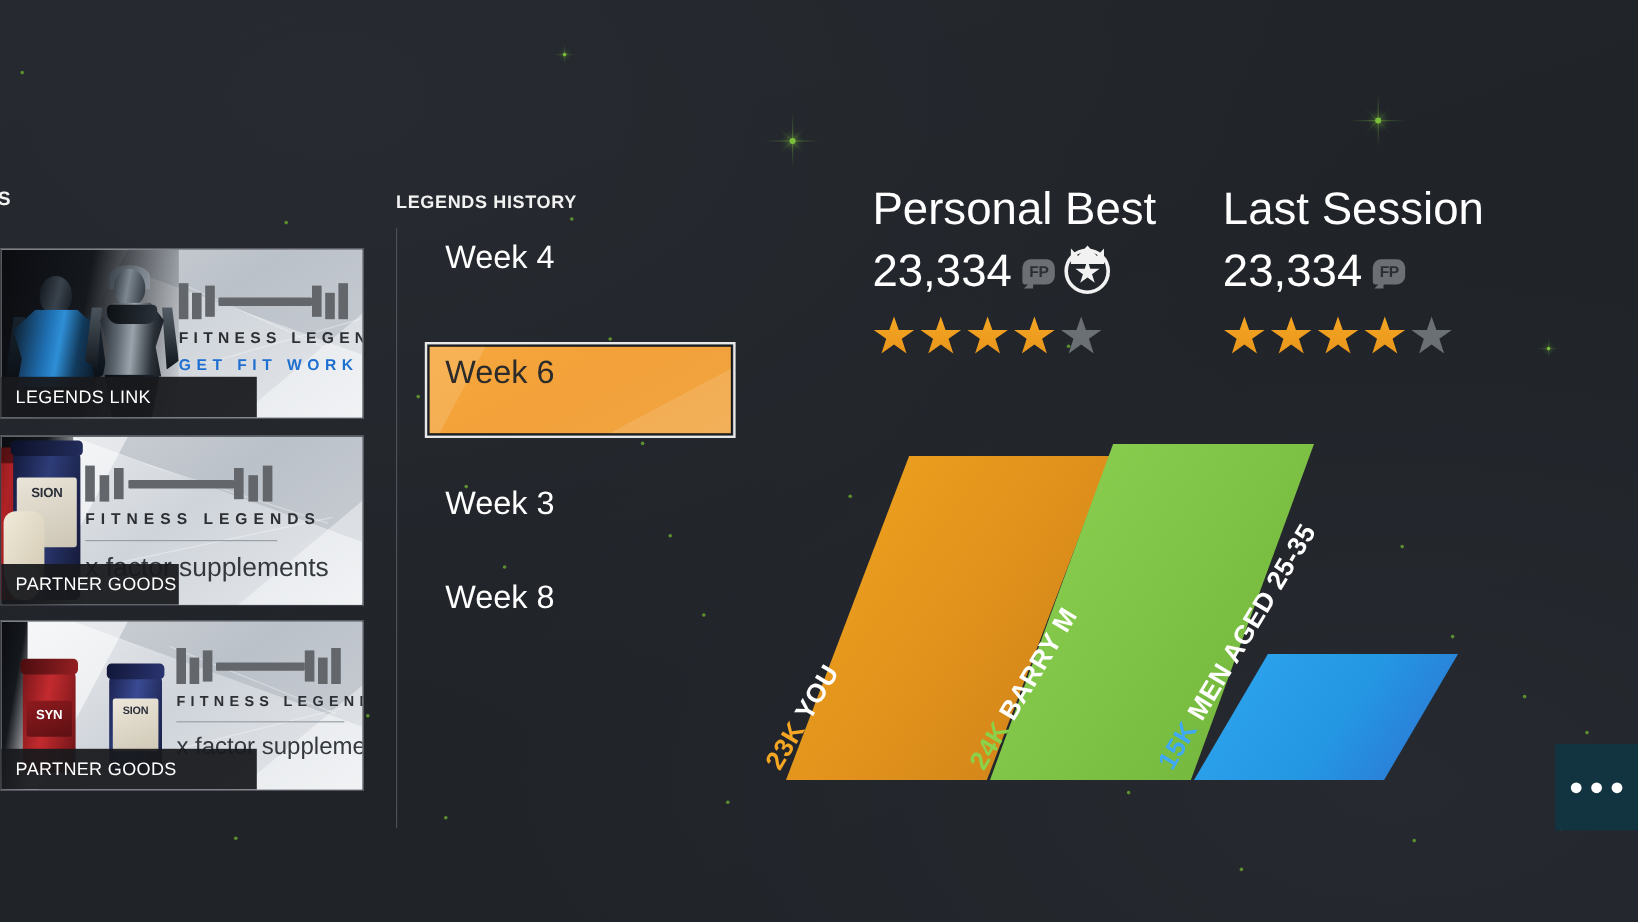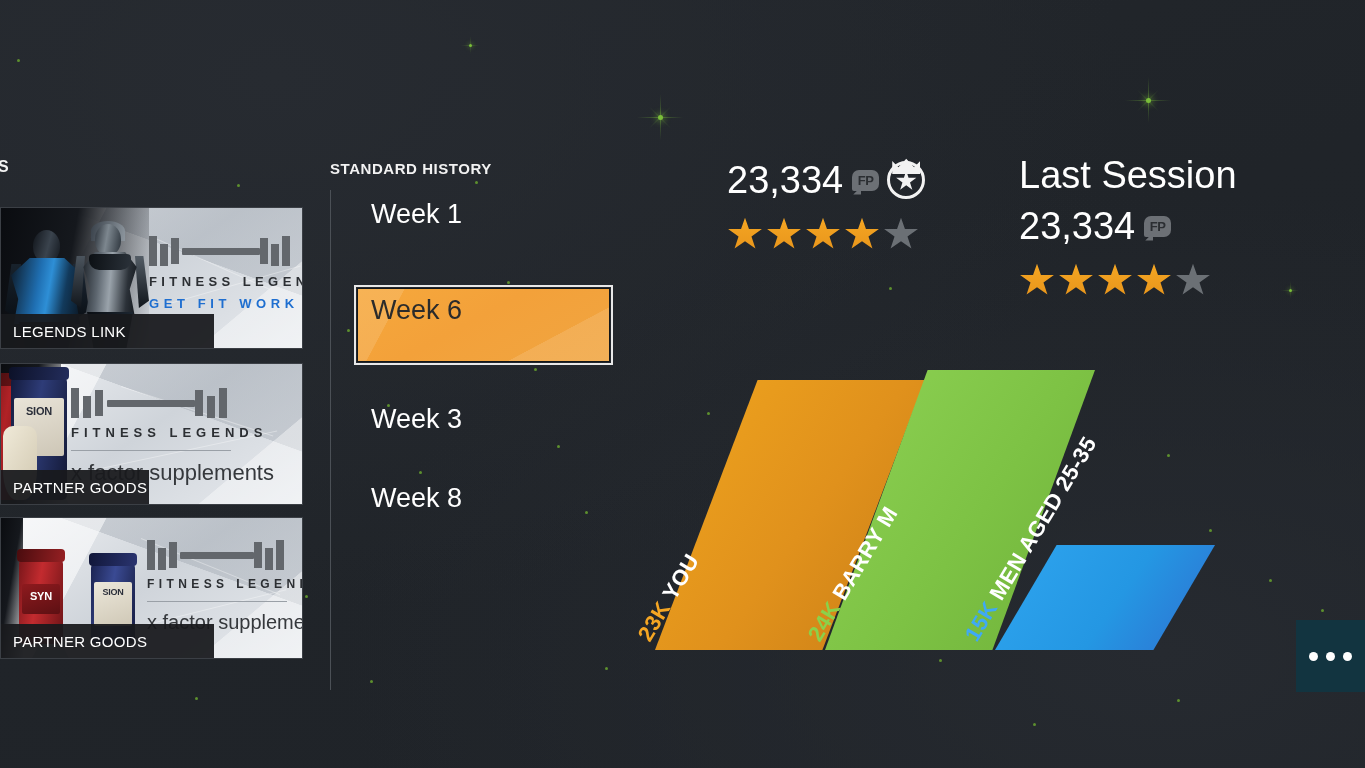--- a/index.html
+++ b/index.html
@@ -575,37 +575,38 @@
         <div class="fl-tag" style="font-size:20px;margin-top:9px;font-weight:300">x factor supplements</div>
       </div>
 
       <div class="promo-caption" style="width:213px">PARTNER GOODS</div>
     </div>
   </section>
 
   <div id="divider"></div>
 
   <section>
-    <div class="col-heading" id="history-heading">STANDARD HISTORY</div>
+    <div class="col-heading" id="history-heading">LEGENDS HISTORY</div>
 
     <div class="week-item" id="week-0">
-      <span class="week-label">Week 1</span>
+      <span class="week-label">Week 4</span>
     </div>
     <div class="week-item selected" id="week-1">
       <span class="week-label">Week 6</span>
     </div>
     <div class="week-item" id="week-2">
       <span class="week-label">Week 3</span>
     </div>
     <div class="week-item" id="week-3">
       <span class="week-label">Week 8</span>
     </div>
   </section>
 
   <section class="stat-block" id="stat-personal-best">
+    <div class="stat-title">Personal Best</div>
     <div class="stat-value-row">
       <span class="stat-value">23,334</span>
       <span class="fp-badge">
         <span>FP</span>
       </span>
       <span class="medal-badge">
         <i class="ring"></i>
           <i class="crown"></i>
           <i class="star"></i>
       </span>

